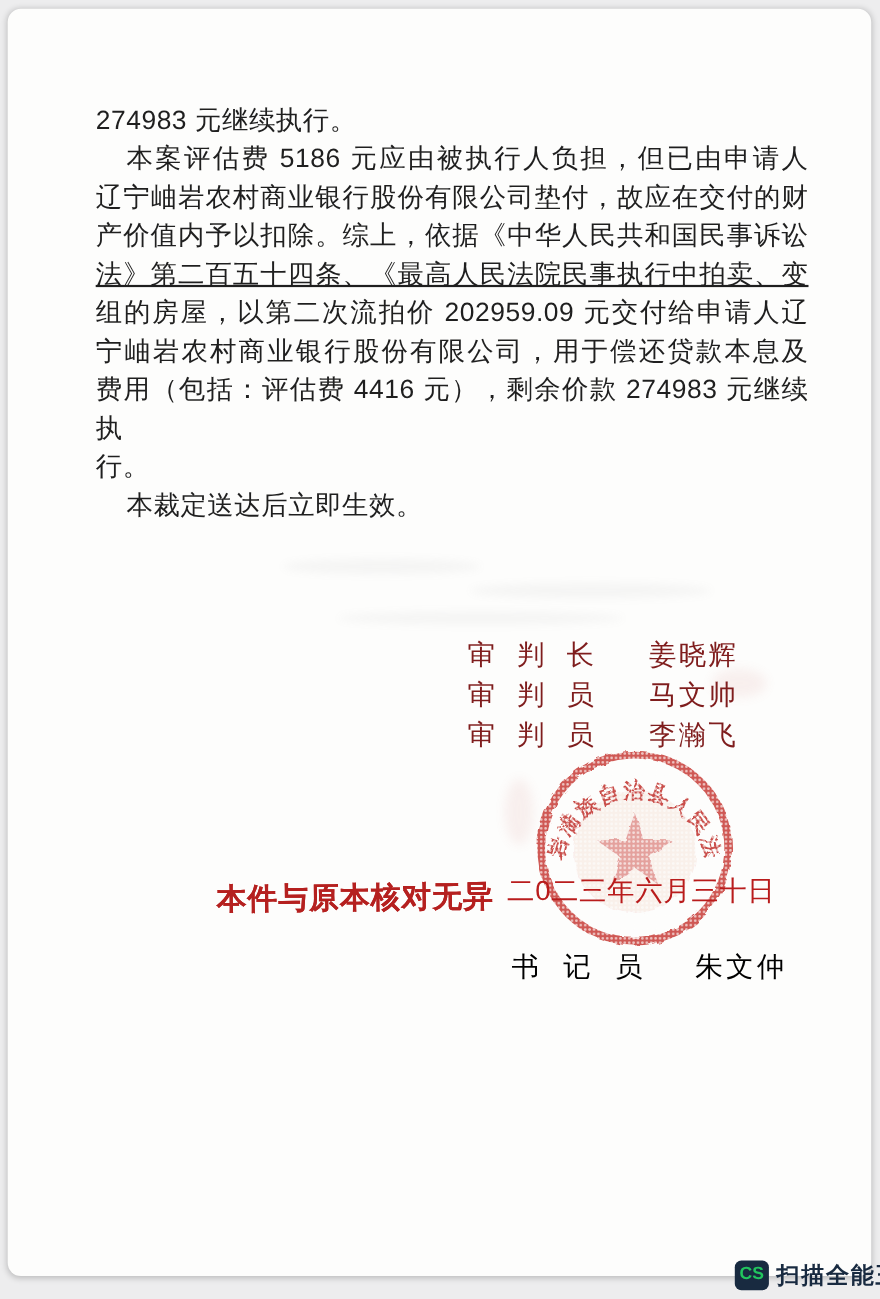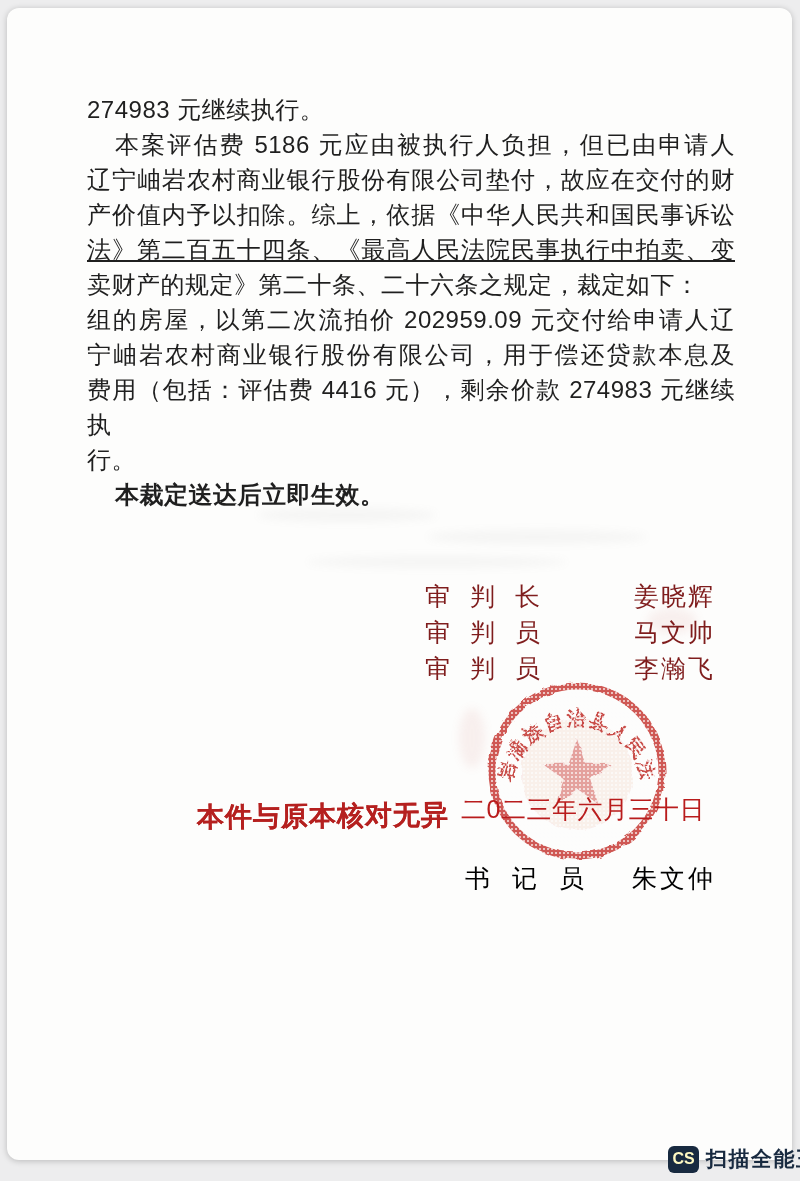--- a/index.html
+++ b/index.html
@@ -27,21 +27,21 @@
   .line.just{
     white-space:normal;
     text-align:justify;
     text-align-last:justify;
     text-justify:inter-character;
   }
   
   .judges{position:absolute;left:418px;top:570px;width:290px;color:#7f1d1d;}
   .judge-row{position:relative;height:36px;font-size:25px;line-height:36px;white-space:nowrap;}
   .jrole{letter-spacing:20px;}
-  .jname{position:absolute;left:165px;top:0;letter-spacing:2px;margin-left:44px;}
+  .jname{position:absolute;left:165px;top:0;letter-spacing:2px;}
   
   .seal{position:absolute;left:479px;top:671px;width:182px;height:184px;z-index:1;}
   .seal-fade{
     position:absolute;left:479px;top:671px;width:182px;height:184px;z-index:2;
     background-image:radial-gradient(rgba(253,253,252,.65) 1px, transparent 1.3px);
     background-size:4px 4px;
     border-radius:50%;
     pointer-events:none;
   }
   .date-line{
@@ -61,45 +61,44 @@
   
   .smudge{position:absolute;filter:blur(4px);background:#8f8f8f;opacity:.07;border-radius:50%;}
   .smudge.pink{background:#cf7a74;opacity:.10;filter:blur(5px);}
   
   .watermark{
     position:absolute;left:668px;top:1144px;height:30px;z-index:5;
     display:flex;align-items:center;white-space:nowrap;
   }
   .wm-logo{
     width:31px;height:27px;border-radius:6px;background:#182a40;
-    color:#fef9c3;font-size:16px;font-weight:bold;
+    color:#22c55e;font-size:16px;font-weight:bold;
     display:flex;align-items:center;justify-content:center;
     letter-spacing:0;
   }
   .wm-label{
     margin-left:7px;font-size:21px;font-weight:bold;color:#182a40;letter-spacing:1.5px;
   }
 </style>
 </head>
 <body>
 
 <div class="page">
 
   <div class="body-text">
       <div class="line" style="padding-left: 0px;">274983 元继续执行。</div>
       <div class="line just" style="padding-left: 28px;">本案评估费 5186 元应由被执行人负担，但已由申请人</div>
       <div class="line just" style="padding-left: 0px;">辽宁岫岩农村商业银行股份有限公司垫付，故应在交付的财</div>
       <div class="line just" style="padding-left: 0px;">产价值内予以扣除。综上，依据《中华人民共和国民事诉讼</div>
       <div class="line just" style="padding-left: 0px; text-decoration: underline;">法》第二百五十四条、《最高人民法院民事执行中拍卖、变</div>
-      <div class="line" style="padding-left: 0px;">卖财产的规定》第二十条、二十六条之规定，裁定如下：</div>
       <div class="line just" style="padding-left: 0px;">组的房屋，以第二次流拍价 202959.09 元交付给申请人辽</div>
       <div class="line just" style="padding-left: 0px;">宁岫岩农村商业银行股份有限公司，用于偿还贷款本息及</div>
       <div class="line just" style="padding-left: 0px;">费用（包括：评估费 4416 元），剩余价款 274983 元继续执</div>
       <div class="line" style="padding-left: 0px;">行。</div>
-      <div class="line" style="padding-left: 28px; font-weight: bold;">本裁定送达后立即生效。</div>
+      <div class="line" style="padding-left: 28px;">本裁定送达后立即生效。</div>
     </div>
 
   <div class="smudge" style="left:250px;top:500px;width:180px;height:14px;"></div>
   <div class="smudge" style="left:420px;top:522px;width:220px;height:14px;"></div>
   <div class="smudge" style="left:300px;top:548px;width:260px;height:12px;"></div>
   <div class="smudge pink" style="left:640px;top:600px;width:50px;height:26px;"></div>
   <div class="smudge pink" style="left:452px;top:700px;width:26px;height:60px;"></div>
 
   <div class="judges">
       <div class="judge-row"><span class="jrole">审判长</span><span class="jname">姜晓辉</span></div>

